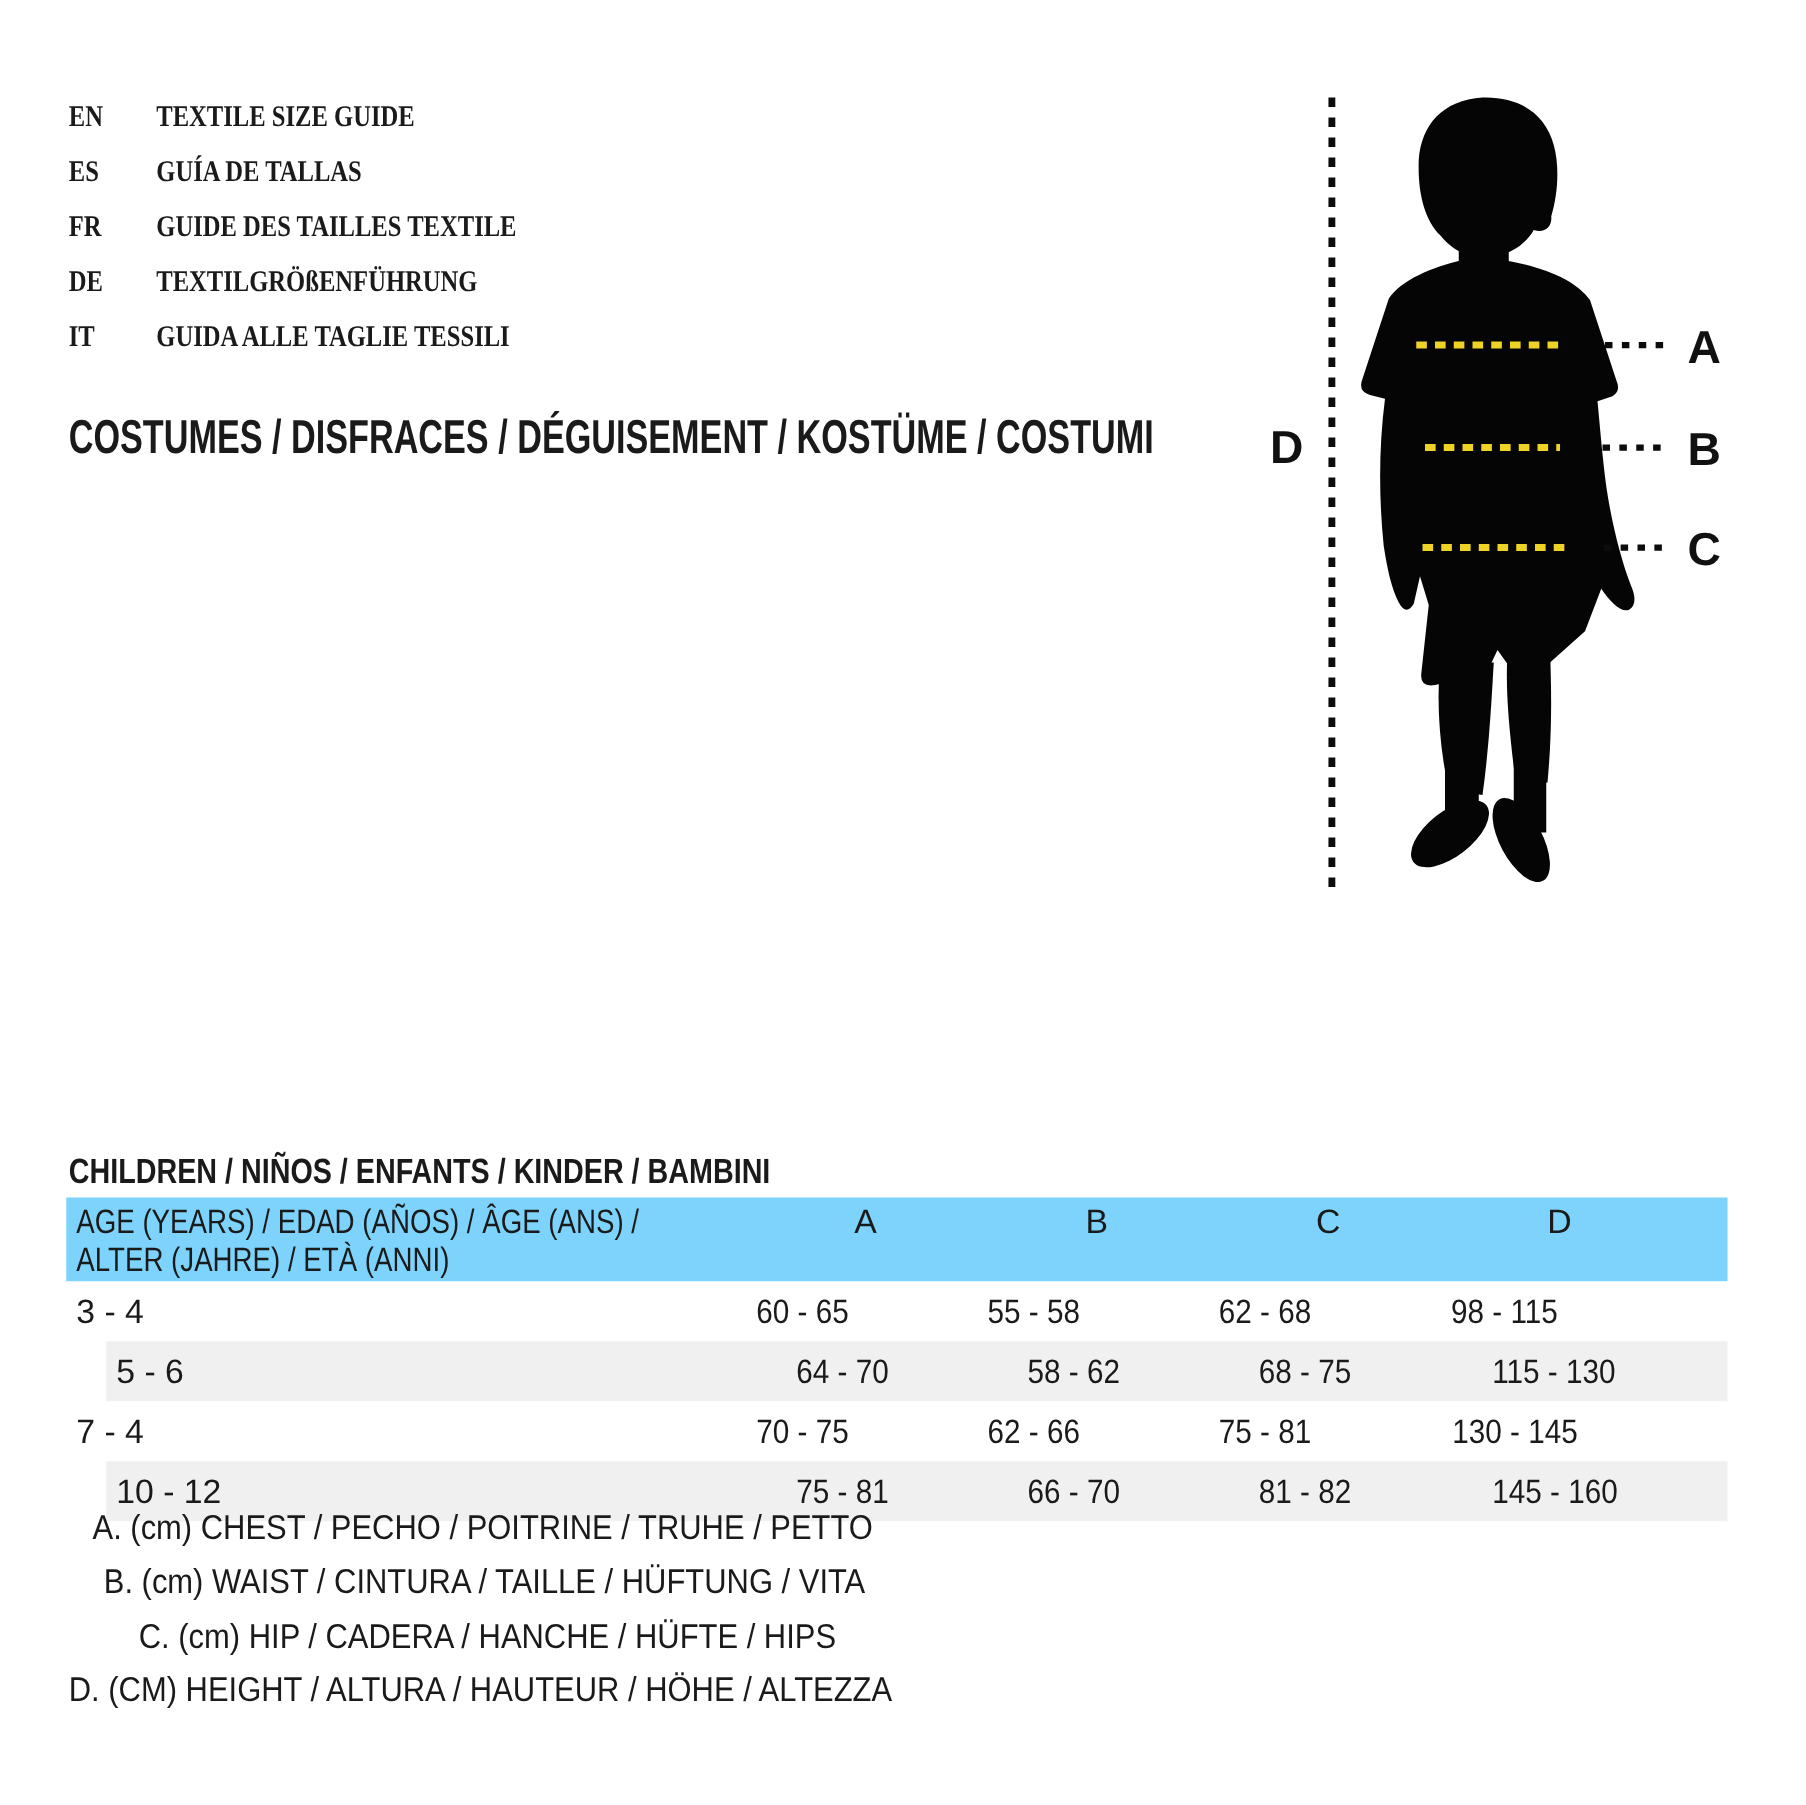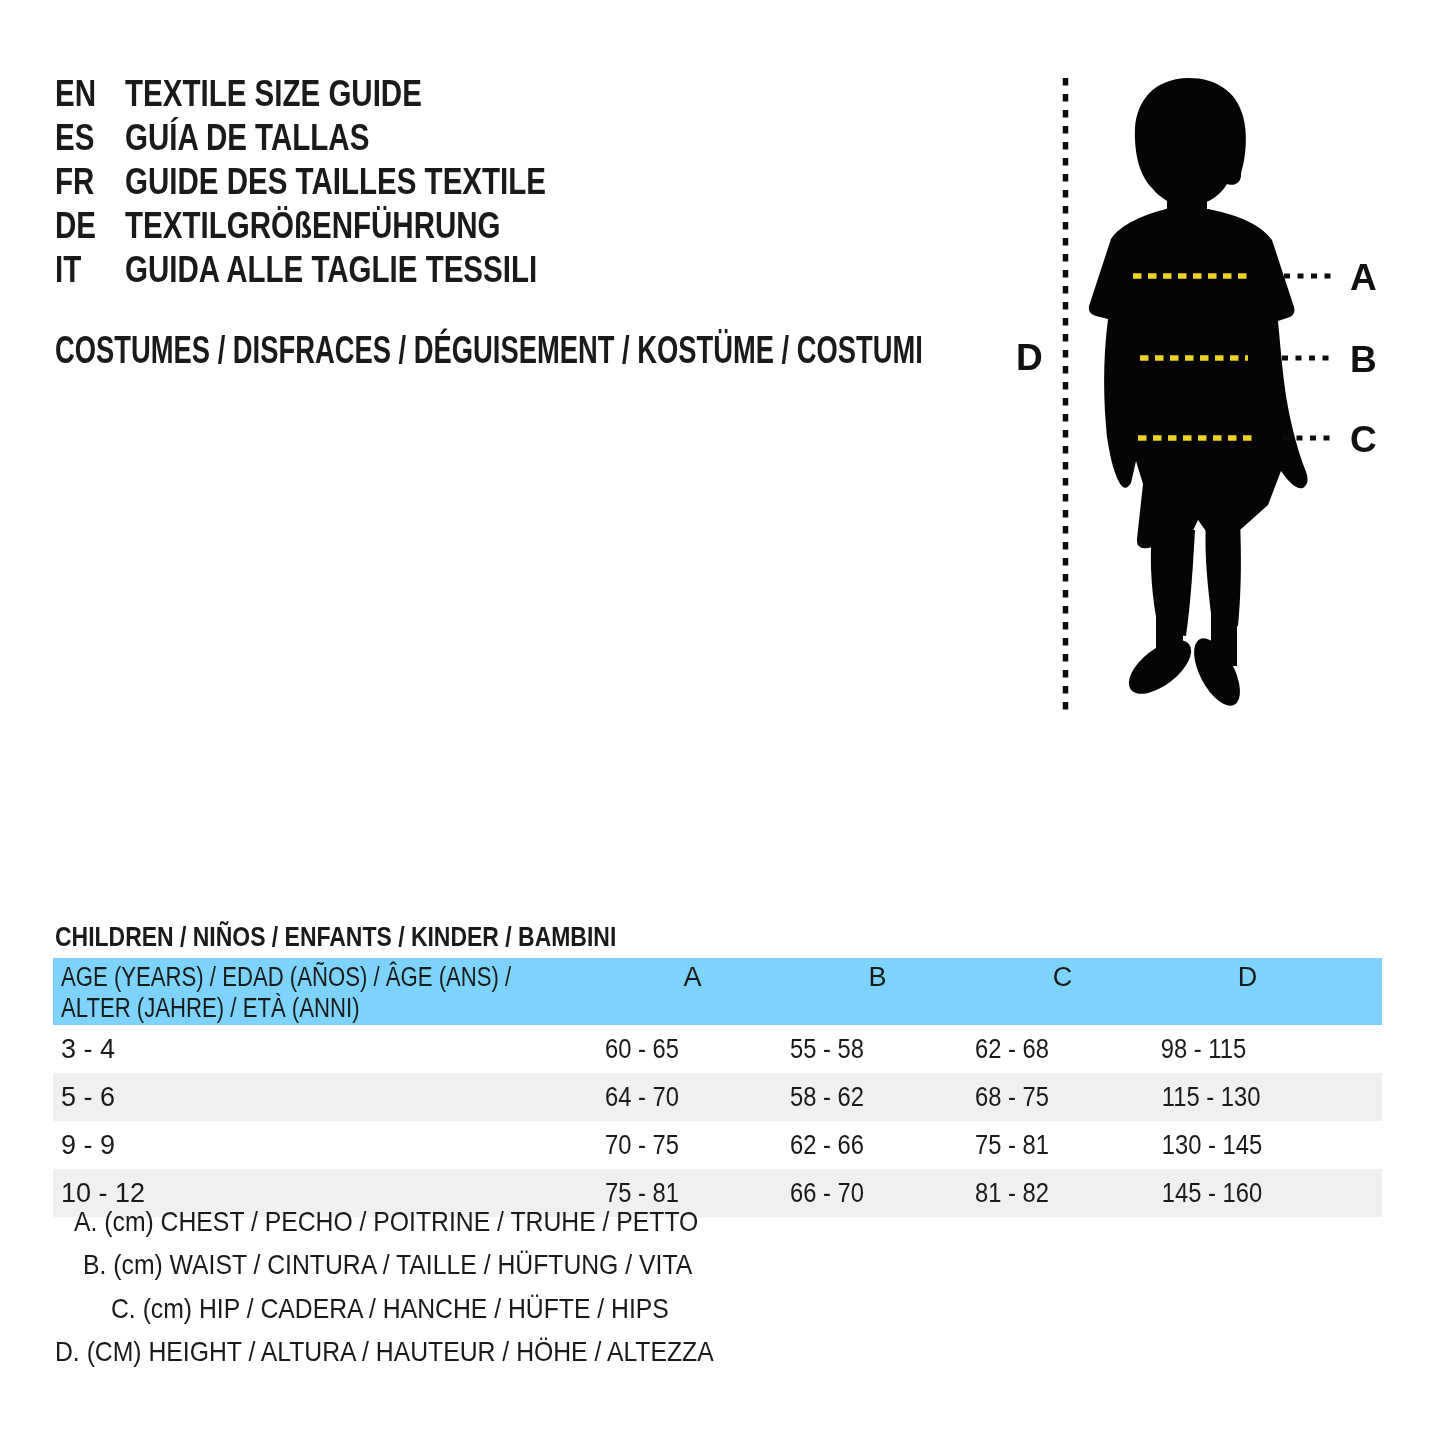--- a/index.html
+++ b/index.html
@@ -7,39 +7,39 @@
               font-family:"Liberation Sans","DejaVu Sans",sans-serif; color:#1a1a1a; }
   .abs { position:absolute; }
 
   
   .cnd  { display:inline-block; transform:scaleX(.82); transform-origin:0 50%; white-space:nowrap; }
   .cnd7 { display:inline-block; transform:scaleX(.72); transform-origin:0 50%; white-space:nowrap; }
   .cnd9 { display:inline-block; transform:scaleX(.90); transform-origin:0 50%; white-space:nowrap; }
   .cndc { display:inline-block; transform:scaleX(.88); transform-origin:50% 50%; white-space:nowrap; }
 
   
-  .langs { left:55px; top:72px; font-size:36px; font-weight:600; }
+  .langs { left:55px; top:72px; font-size:24px; font-weight:600;font-family:Liberation Serif, serif; }
   .lang-row { display:grid; grid-template-columns:70px auto; line-height:44px; }
 
   
   .costumes { left:55px; top:329px; font-size:38px; font-weight:700; line-height:42px; }
 
   
   .diagram { left:1000px; top:60px; }
 
   
   .children-title { left:55px; top:922px; font-size:28px; font-weight:600; line-height:30px; }
   .size-table { left:53px; top:958px; width:1329px; font-size:27px; }
   .t-header { background:#7dd3fc; height:67px; display:grid;
               grid-template-columns:547px 185px 185px 185px 185px; align-items:start; }
   .t-agehead { padding:4px 0 0 8px; line-height:31px; }
   .t-col-letter { text-align:center; padding-top:4px; line-height:31px; }
   .t-row { height:48px; display:grid; grid-template-columns:547px 185px 185px 185px 185px;
            align-items:center; line-height:32px; }
-  .t-row.alt { background:#f0f0f0; }
+  .t-row.alt { background:#f0f0f0;margin-left:32px; }
   .t-age { padding-left:8px; }
   .t-val { text-align:left; }
 
   
   .legend { left:55px; top:1200px; font-size:27.5px;text-align:center; }
   .legend-line { line-height:43.3px; }
 </style>
 </head>
 <body>
 
@@ -143,21 +143,21 @@
     <div class="t-val"><span class="cndc">98 - 115</span></div>
   </div>
   <div class="t-row alt">
     <div class="t-age"><span>5 - 6</span></div>
     <div class="t-val"><span class="cndc">64 - 70</span></div>
     <div class="t-val"><span class="cndc">58 - 62</span></div>
     <div class="t-val"><span class="cndc">68 - 75</span></div>
     <div class="t-val"><span class="cndc">115 - 130</span></div>
   </div>
   <div class="t-row">
-    <div class="t-age"><span>9 - 9</span></div>
+    <div class="t-age"><span>7 - 4</span></div>
     <div class="t-val"><span class="cndc">70 - 75</span></div>
     <div class="t-val"><span class="cndc">62 - 66</span></div>
     <div class="t-val"><span class="cndc">75 - 81</span></div>
     <div class="t-val"><span class="cndc">130 - 145</span></div>
   </div>
   <div class="t-row alt">
     <div class="t-age"><span>10 - 12</span></div>
     <div class="t-val"><span class="cndc">75 - 81</span></div>
     <div class="t-val"><span class="cndc">66 - 70</span></div>
     <div class="t-val"><span class="cndc">81 - 82</span></div>

